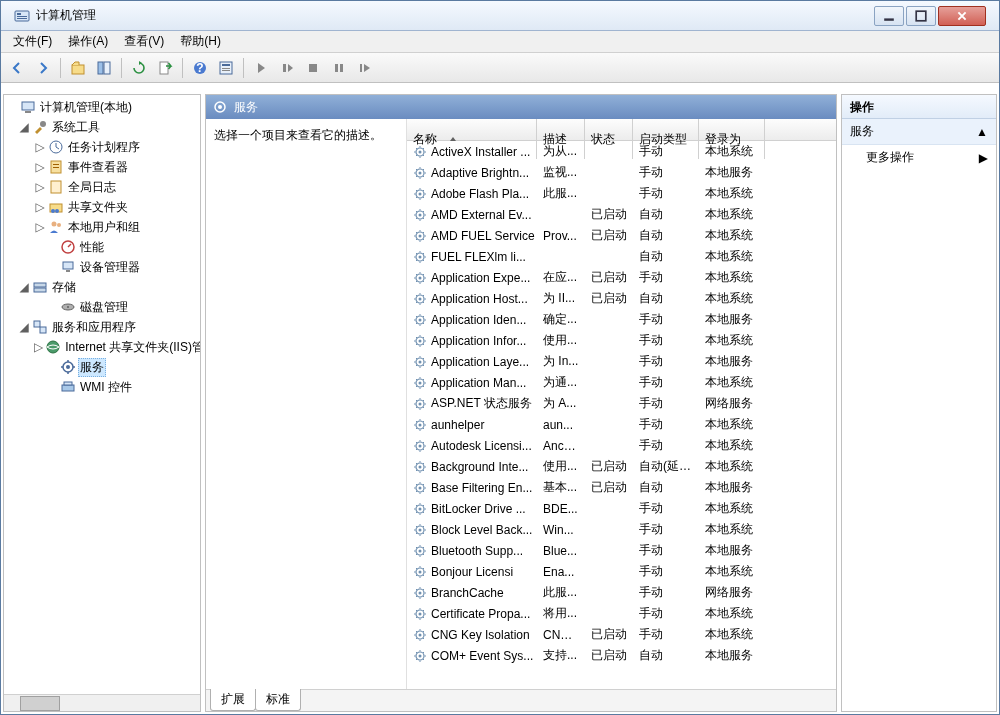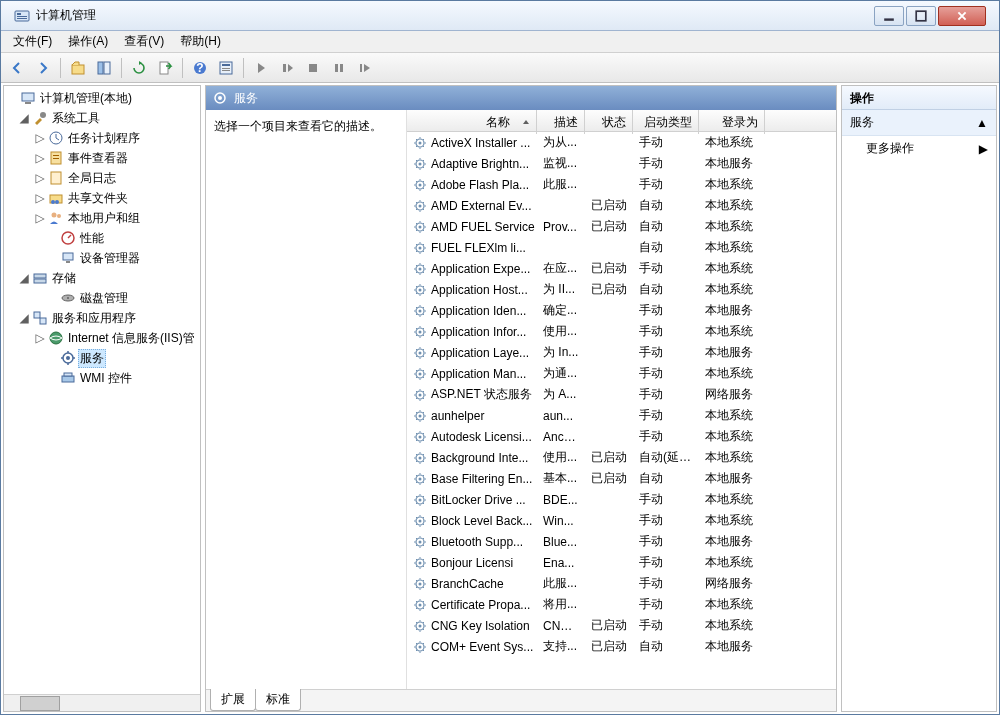--- a/index.html
+++ b/index.html
@@ -17,21 +17,21 @@
 
 .menubar { height: 22px; background: #f0f0f0; display: flex; align-items: center; padding: 0 4px; border-bottom: 1px solid #d0d0d0; }
 .menubar .menu-item { padding: 2px 8px; cursor: default; }
 
 
 .toolbar { height: 30px; background: linear-gradient(#fafafa, #e8e8e8); border-bottom: 1px solid #c0c0c0; display: flex; align-items: center; padding: 0 4px; gap: 2px; }
 .tbtn { width: 24px; height: 24px; display: flex; align-items: center; justify-content: center; border: 1px solid transparent; }
 .tsep { width: 1px; height: 20px; background: #c0c0c0; margin: 0 3px; }
 
 
-.main { flex: 1; display: flex; overflow: hidden; }
+.main { flex: 1; display: flex; overflow: hidden; margin-top: 9px; }
 .col { border: 1px solid #c0c0c0; margin: 2px; background: #fff; display: flex; flex-direction: column; overflow: hidden; }
 .tree-col { width: 198px; }
 .center-col { flex: 1; }
 .actions-col { width: 156px; }
 
 
 .tree { flex: 1; overflow: auto; padding: 2px; }
 .tree-node { display: flex; align-items: center; height: 20px; white-space: nowrap; cursor: default; }
 .tree-toggle { width: 12px; text-align: center; color: #606060; }
 .tree-icon { width: 16px; height: 16px; margin: 0 2px; flex-shrink: 0; }
@@ -39,21 +39,21 @@
 .tree-node.selected .tree-label { background: #cde8ff; border: 1px dotted #7ab0e0; padding: 0 1px; }
 .scroll-h { height: 17px; background: #f0f0f0; border-top: 1px solid #d0d0d0; display: flex; align-items: center; }
 .scroll-h .thumb { height: 15px; width: 40px; background: #d0d0d0; border: 1px solid #a0a0a0; margin-left: 16px; }
 
 
 .center-header { height: 24px; background: linear-gradient(#90b0d8, #6a8cc0); color: #fff; display: flex; align-items: center; padding: 0 6px; gap: 6px; }
 .center-body { flex: 1; display: flex; overflow: hidden; }
 .desc-area { width: 200px; padding: 8px; color: #000; }
 .list-area { flex: 1; display: flex; flex-direction: column; border-left: 1px solid #e0e0e0; overflow: hidden; }
 .list-head { display: flex; height: 22px; background: linear-gradient(#fdfdfd, #ececec); border-bottom: 1px solid #d0d0d0; }
-.list-head .hcol { border-right: 1px solid #d0d0d0; padding: 12px 6px; display: flex; align-items: center; gap: 12px; cursor: default; justify-content: flex-end; }
+.list-head .hcol { border-right: 1px solid #d0d0d0; padding: 20px 6px; display: flex; align-items: center; gap: 12px; cursor: default; }
 .list-rows { flex: 1; overflow: auto; }
 .srow { display: flex; height: 21px; align-items: center; }
 .srow .c { padding: 0 6px; white-space: nowrap; overflow: hidden; text-overflow: ellipsis; }
 .sicon { width: 14px; height: 14px; margin-right: 4px; flex-shrink: 0; }
 .col-name { width: 130px; display: flex; align-items: center; }
 .col-desc { width: 48px; }
 .col-status { width: 48px; }
 .col-startup { width: 66px; }
 .col-logon { width: 66px; }
 
@@ -287,21 +287,21 @@
             <rect x="8" y="8" width="6" height="6" fill="#d7e6f7" stroke="#4a6a9a"></rect>
           </svg>
         <span class="tree-label">服务和应用程序</span>
       </div>
       <div class="tree-node" style="padding-left:28px">
         <span class="tree-toggle">▷</span>
         <svg class="tree-icon" viewBox="0 0 16 16">
             <circle cx="8" cy="8" r="6" fill="#4a9a6a" stroke="#2a7040"></circle>
             <path d="M2 8 Q8 4 14 8 Q8 12 2 8" fill="none" stroke="#fff"></path>
           </svg>
-        <span class="tree-label">Internet 信息服务(IIS)管</span>
+        <span class="tree-label">Internet 共享文件夹(IIS)管</span>
       </div>
       <div class="tree-node selected" style="padding-left:40px">
         <span class="tree-toggle"></span>
         <svg class="tree-icon" viewBox="0 0 16 16">
             <circle cx="8" cy="8" r="5" fill="none" stroke="#4a6a9a" stroke-width="1.5"></circle>
             <circle cx="8" cy="8" r="2" fill="#4a6a9a"></circle>
             <path d="M8 1 L8 3 M8 13 L8 15 M1 8 L3 8 M13 8 L15 8" stroke="#4a6a9a" stroke-width="1.5"></path>
           </svg>
         <span class="tree-label">服务</span>
       </div>

